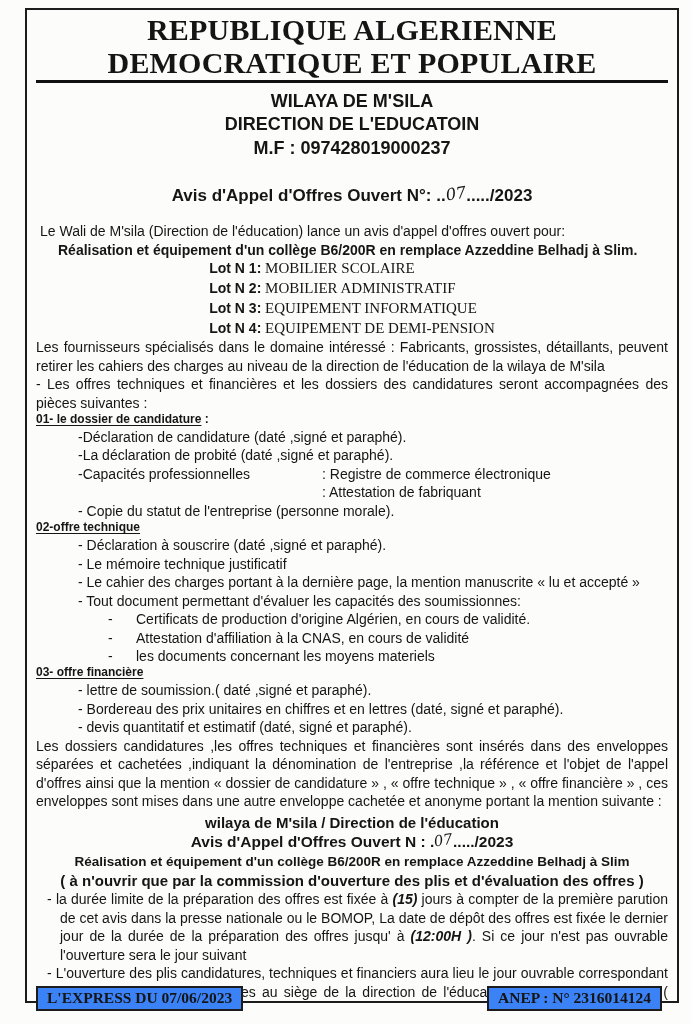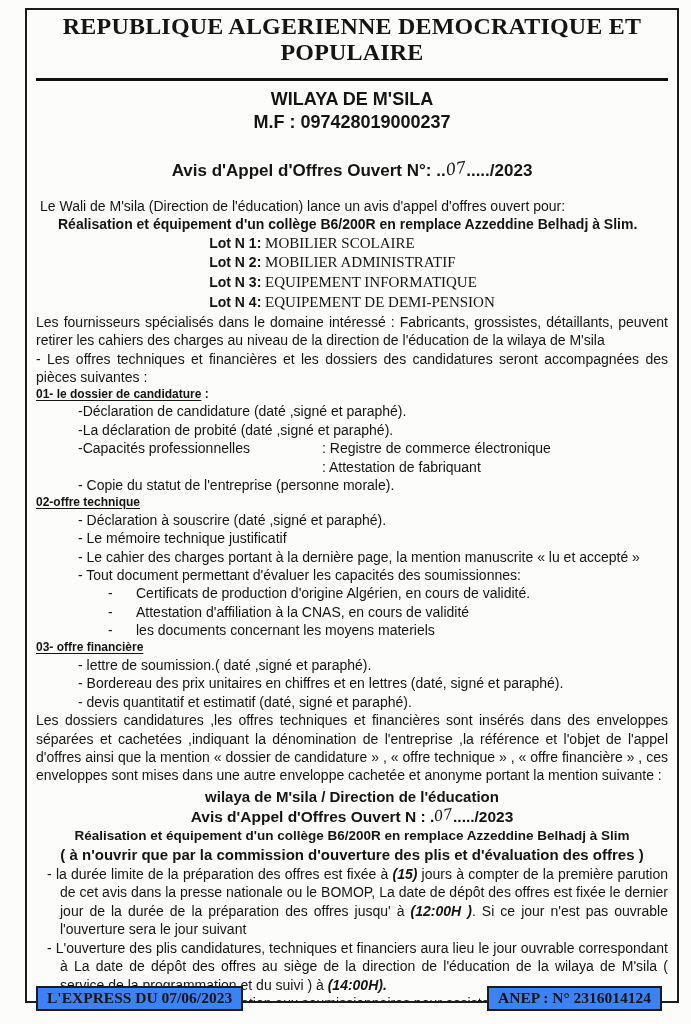--- a/index.html
+++ b/index.html
@@ -11,22 +11,22 @@
   }
   .frame{
     position:absolute;left:25px;top:8px;width:632px;height:989px;
     border:2px solid #1c1c1c;box-sizing:content-box;
     padding:2px 9px 0 9px;overflow:hidden;
   }
   p{margin:0;}
   .rep-title{text-align:center;margin-top:1px;}
   .rep-title span{
     display:inline-block;font-family:"Liberation Serif",serif;
-    font-weight:bold;font-size:24px;letter-spacing:.2px;
-    border-bottom:3px solid #111;padding-bottom:12px;line-height:1.1;
+    font-weight:bold;font-size:30px;letter-spacing:.2px;
+    border-bottom:3px solid #111;padding-bottom:1px;line-height:1.1;
   }
   .org{ text-align:center;font-weight:bold;font-size:18px;line-height:1.3;}
   .org.first{margin-top:7px;}
   .notice-title{
     text-align:center;font-weight:bold;font-size:17px;margin-top:26px;margin-bottom:16px;
   }
   .hand{
     font-family:"DejaVu Serif",serif;font-style:italic;font-weight:normal;
     display:inline-block;transform:rotate(-9deg) translateY(-2px);font-size:.95em;
   }
@@ -63,20 +63,21 @@
 </head>
 <body>
 
 <div class="page">
   <div class="frame">
 
     <p class="rep-title">
       <span>REPUBLIQUE ALGERIENNE DEMOCRATIQUE ET POPULAIRE</span>
     </p>
     <p class="org first">WILAYA DE M'SILA</p>
+    <p class="org">DIRECTION DE L'EDUCATOIN</p>
     <p class="org">M.F :  097428019000237</p>
 
     <p class="notice-title"><span>Avis d'Appel d'Offres Ouvert N°: ..</span><span class="hand">07</span><span>...../2023</span></p>
 
     <div class="body-txt">
       <p class="lead">Le Wali de M'sila (Direction de l'éducation) lance un avis d'appel d'offres ouvert  pour:</p>
       <p class="project">Réalisation et équipement d'un collège B6/200R en remplace Azzeddine Belhadj  à  Slim.</p>
 
       <div class="lots">
         <p class="lot-row"><span class="lot-label">Lot N 1:</span><span class="lot-value"> MOBILIER SCOLAIRE</span></p>

